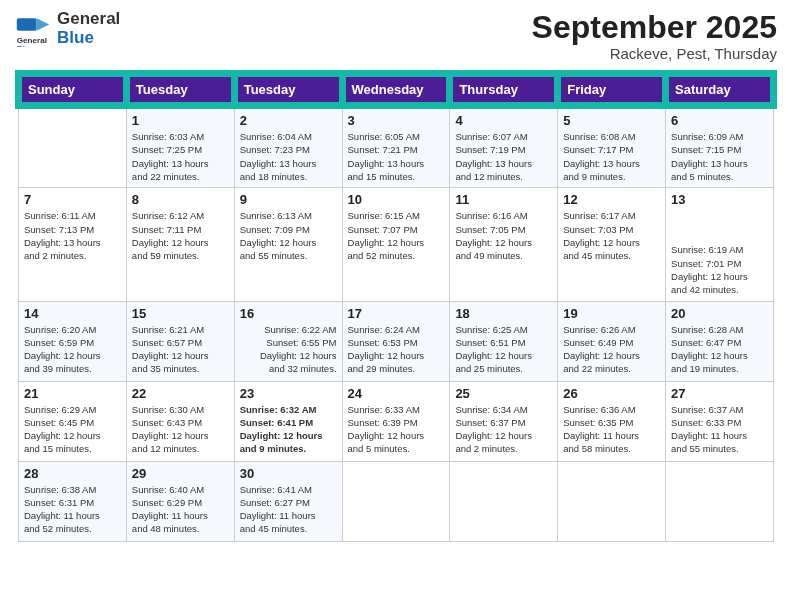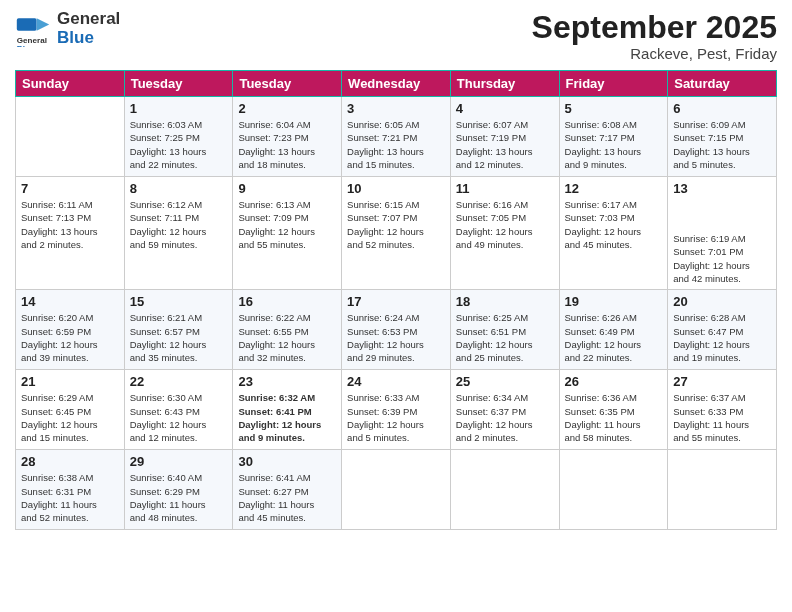--- a/index.html
+++ b/index.html
@@ -43,27 +43,27 @@
       font-size: 15px;
       color: #444;
       font-weight: normal;
     }
     table {
       width: 100%;
       border-collapse: collapse;
       border: 1px solid #bbb;
     }
     thead tr th {
-      background-color: #be185d;
+      background-color: #4c1d95;
       color: #fff;
       font-size: 13px;
       font-weight: bold;
       text-align: left;
       padding: 5px 6px;
-      border: 1px solid #14b8a6;
+      border: 7px solid #14b8a6;
     }
     tbody tr td {
       vertical-align: top;
       border: 1px solid #ccc;
       padding: 4px 5px;
       font-size: 10px;
       color: #222;
       min-width: 100px;
       height: 80px;
     }
@@ -101,21 +101,21 @@
         <text x="2" y="35" font-size="9" font-family="Arial" font-weight="bold" fill="#333">General</text>
         <text x="2" y="44" font-size="9" font-family="Arial" font-weight="bold" fill="#1a6bb5">Blue</text>
       </svg>
       <div style="display:flex;flex-direction:column;line-height:1.1;margin-left:2px;">
         <span style="font-size:17px;font-weight:bold;color:#333;">General</span>
         <span style="font-size:17px;font-weight:bold;color:#1a6bb5;">Blue</span>
       </div>
     </div>
     <div class="title-block">
       <h1>September 2025</h1>
-      <h2>Rackeve, Pest, Friday</h2>
+      <h2>Rackeve, Pest, Thursday</h2>
     </div>
   </div>
 
   <table>
     <thead>
       <tr>
       <th>Sunday</th>
           <th>Tuesday</th>
           <th>Tuesday</th>
           <th>Wednesday</th>
@@ -231,21 +231,21 @@
           </td>
           <td>
             <span class="day-num">15</span>
             <div class="cell-content" style="white-space: pre-line;">Sunrise: 6:21 AM
 Sunset: 6:57 PM
 Daylight: 12 hours
 and 35 minutes.</div>
           </td>
           <td>
             <span class="day-num">16</span>
-            <div class="cell-content" style="white-space: pre-line;">Sunrise: 6:22 AM
+            <div class="cell-content" style="white-space: pre-line; text-align: right;">Sunrise: 6:22 AM
 Sunset: 6:55 PM
 Daylight: 12 hours
 and 32 minutes.</div>
           </td>
           <td>
             <span class="day-num">17</span>
             <div class="cell-content" style="white-space: pre-line;">Sunrise: 6:24 AM
 Sunset: 6:53 PM
 Daylight: 12 hours
 and 29 minutes.</div>

